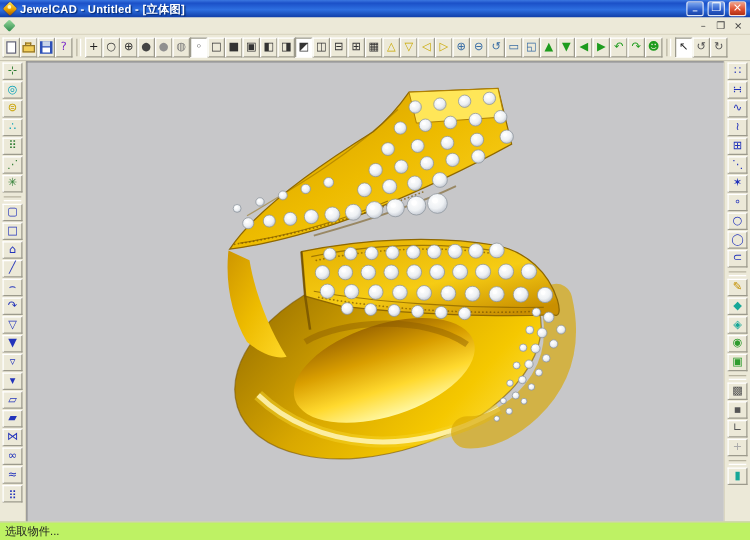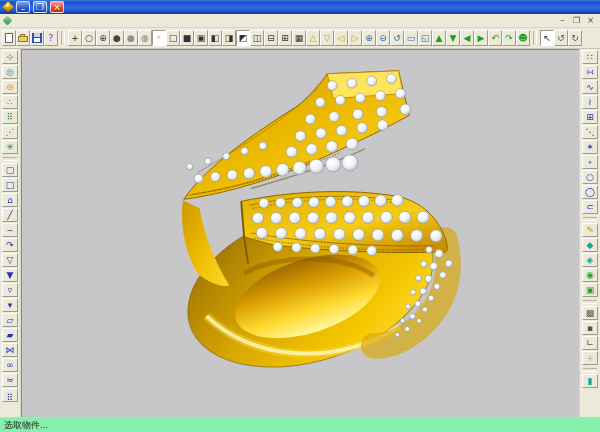--- a/index.html
+++ b/index.html
@@ -58,30 +58,31 @@
   .rail{width:21px;flex:0 0 21px;background:#ECE9D8;display:flex;flex-direction:column;align-items:center;padding-top:1px;box-sizing:border-box;}
   .rail .tbtn{width:16px;height:14px;flex:0 0 14px;margin:0 0 1px 0;font-size:9px;}
   .rail .sep{width:14px;height:2px;flex:0 0 2px;margin:2px 0;border:none;border-top:1px solid #B8B4A0;border-bottom:1px solid #fff;}
   .left-rail{border-right:1px solid #DAD6C2;}
   .right-rail{border-left:1px solid #DAD6C2;}
 
   .viewport{flex:1;position:relative;background:#C7C7C9;border-top:1px solid #8A8A8A;border-left:1px solid #8A8A8A;min-width:0;}
   .viewport svg{position:absolute;inset:0;width:100%;height:100%;display:block;}
 
   
-  .statusbar{height:14px;flex:0 0 14px;background:#86efac;border-top:1px solid #D2CEBA;
+  .statusbar{height:14px;flex:0 0 14px;background:#bef264;border-top:1px solid #D2CEBA;
     display:flex;align-items:flex-end;font-size:9px;color:#222;padding:0 4px;}
 </style>
 </head>
 <body>
 
 <div class="window">
 
   <div class="titlebar">
     <span class="app-icon"></span>
+    <span class="title-text">JewelCAD - Untitled - [立体图]</span>
     <button class="wbtn min">
         <span>–</span>
       </button>
     <button class="wbtn">
         <span>❐</span>
       </button>
     <button class="wbtn close">
         <span>×</span>
       </button>
   </div>

